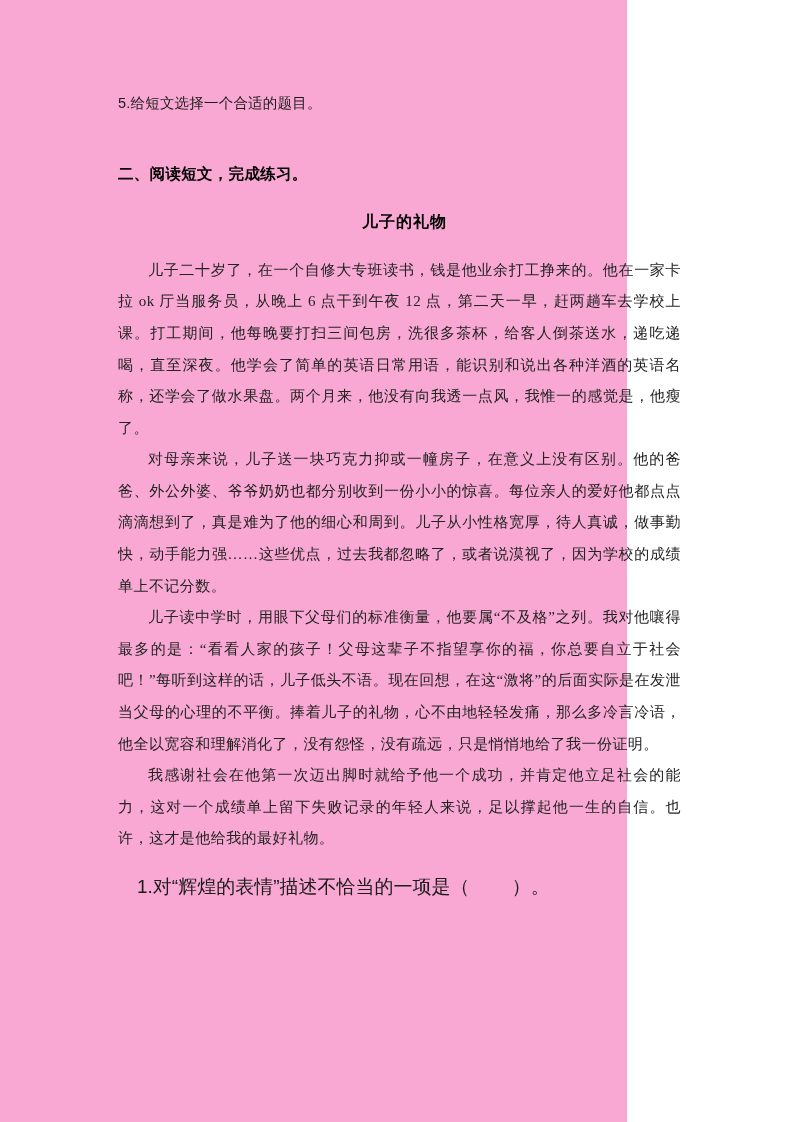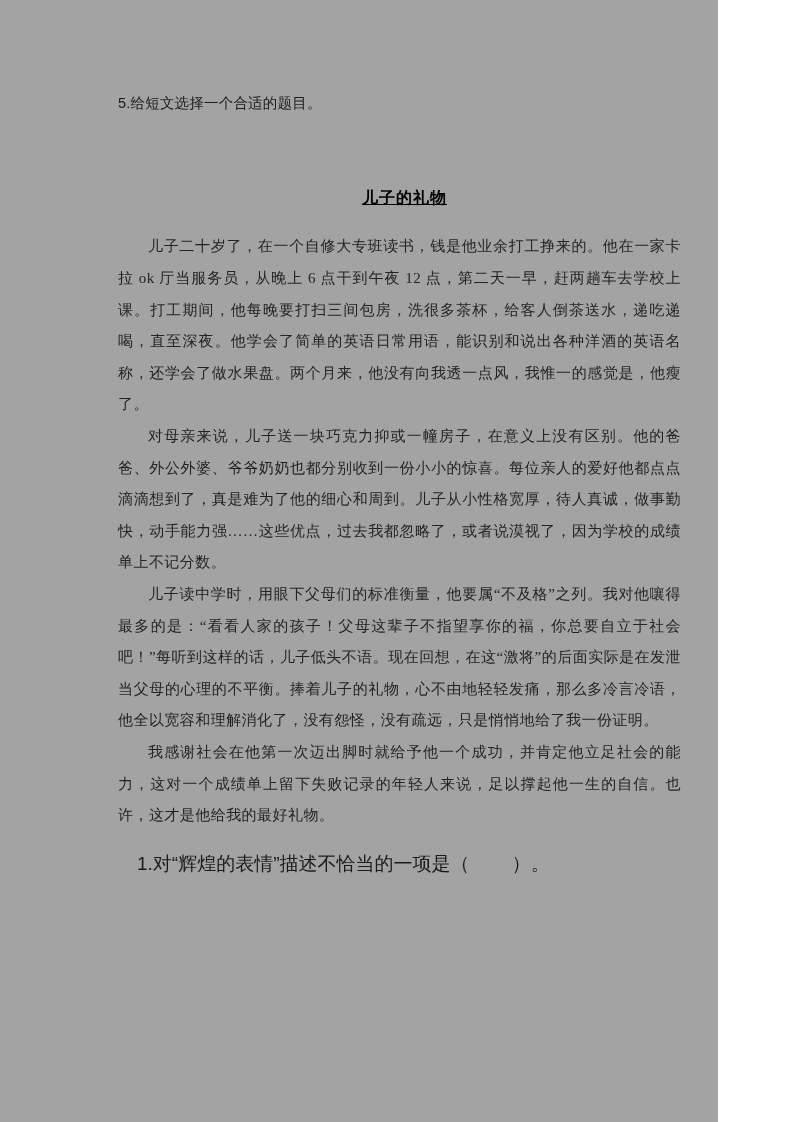--- a/index.html
+++ b/index.html
@@ -13,23 +13,23 @@
     position: relative;
     overflow: hidden;
     font-family: "Liberation Sans", "DejaVu Sans", sans-serif;
     color: #1a1a1a;
   }
 
   .page {
     position: absolute;
     left: 0;
     top: 0;
-    width: 718px;
+    width: 627px;
     height: 1122px;
-    background: #a3a3a3;
+    background: #f9a8d4;
   }
 
   
   .content {
     position: absolute;
     left: 118px;
     top: 92px;
     width: 563px;
   }
 
@@ -65,21 +65,20 @@
   }
 
   .article-title {
     font-family: "Liberation Sans", "DejaVu Sans", sans-serif;
     font-size: 16px;
     font-weight: bold;
     text-align: center;
     color: #000000;
     letter-spacing: 1px;
     margin-left: 10px;
-    text-decoration: underline;
   }
 
   
   .prose {
     font-family: "Liberation Serif", "DejaVu Serif", serif;
     font-size: 15px;
     line-height: 31.6px;
     color: #232323;
     text-align: justify;
     text-justify: inter-character;
@@ -104,20 +103,21 @@
 <div class="page">
   <div class="content">
 
     <div class="q-line">5.给短文选择一个合适的题目。</div>
 
     <div class="spacer-md"></div>
 
 
     <div class="spacer-lg"></div>
 
+    <div class="section-heading">二、阅读短文，完成练习。</div>
 
     <div class="spacer-lg"></div>
 
     <div class="article-title">儿子的礼物</div>
 
     <div class="spacer-md"></div>
 
 
     <p class="prose">儿子二十岁了，在一个自修大专班读书，钱是他业余打工挣来的。他在一家卡拉 ok 厅当服务员，从晚上 6 点干到午夜 12 点，第二天一早，赶两趟车去学校上课。打工期间，他每晚要打扫三间包房，洗很多茶杯，给客人倒茶送水，递吃递喝，直至深夜。他学会了简单的英语日常用语，能识别和说出各种洋酒的英语名称，还学会了做水果盘。两个月来，他没有向我透一点风，我惟一的感觉是，他瘦了。</p>
 

